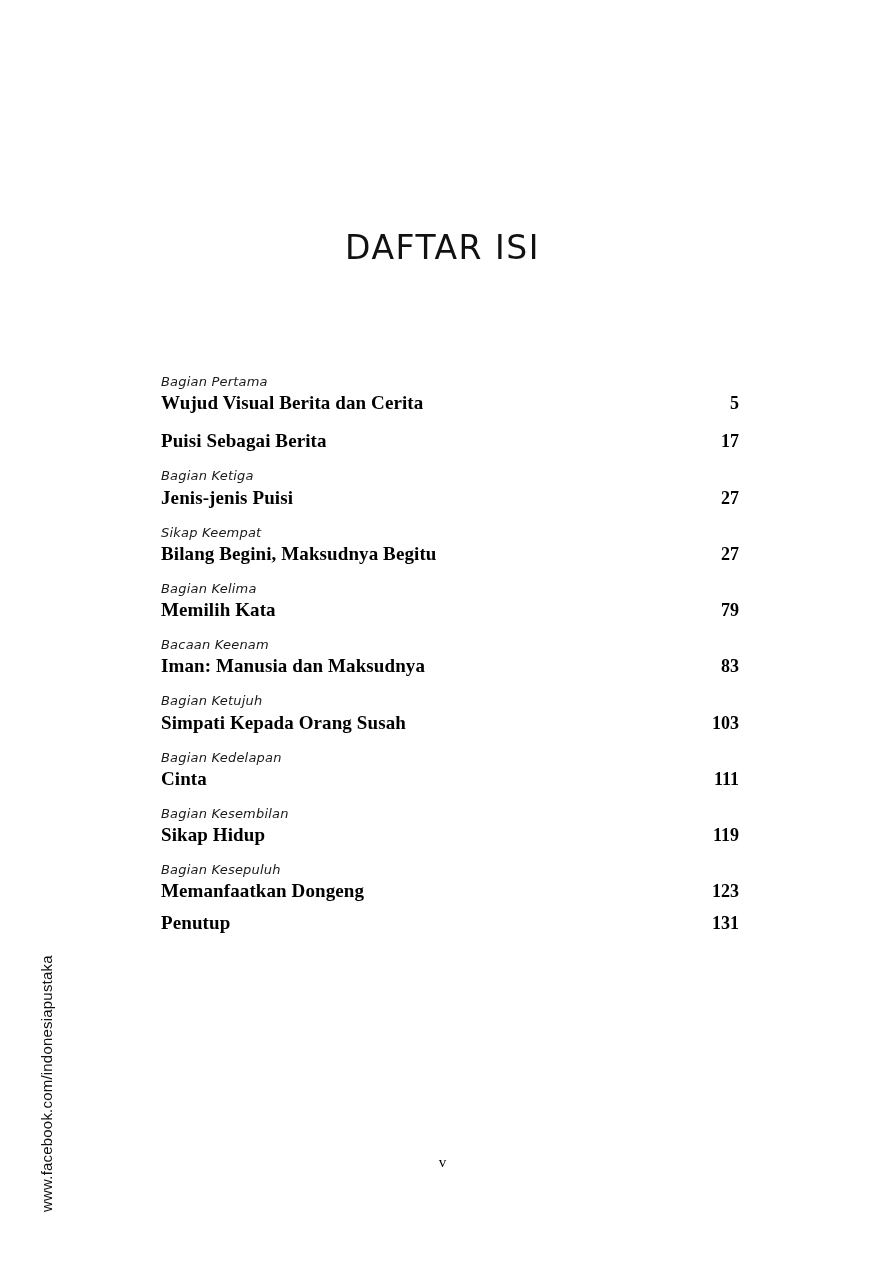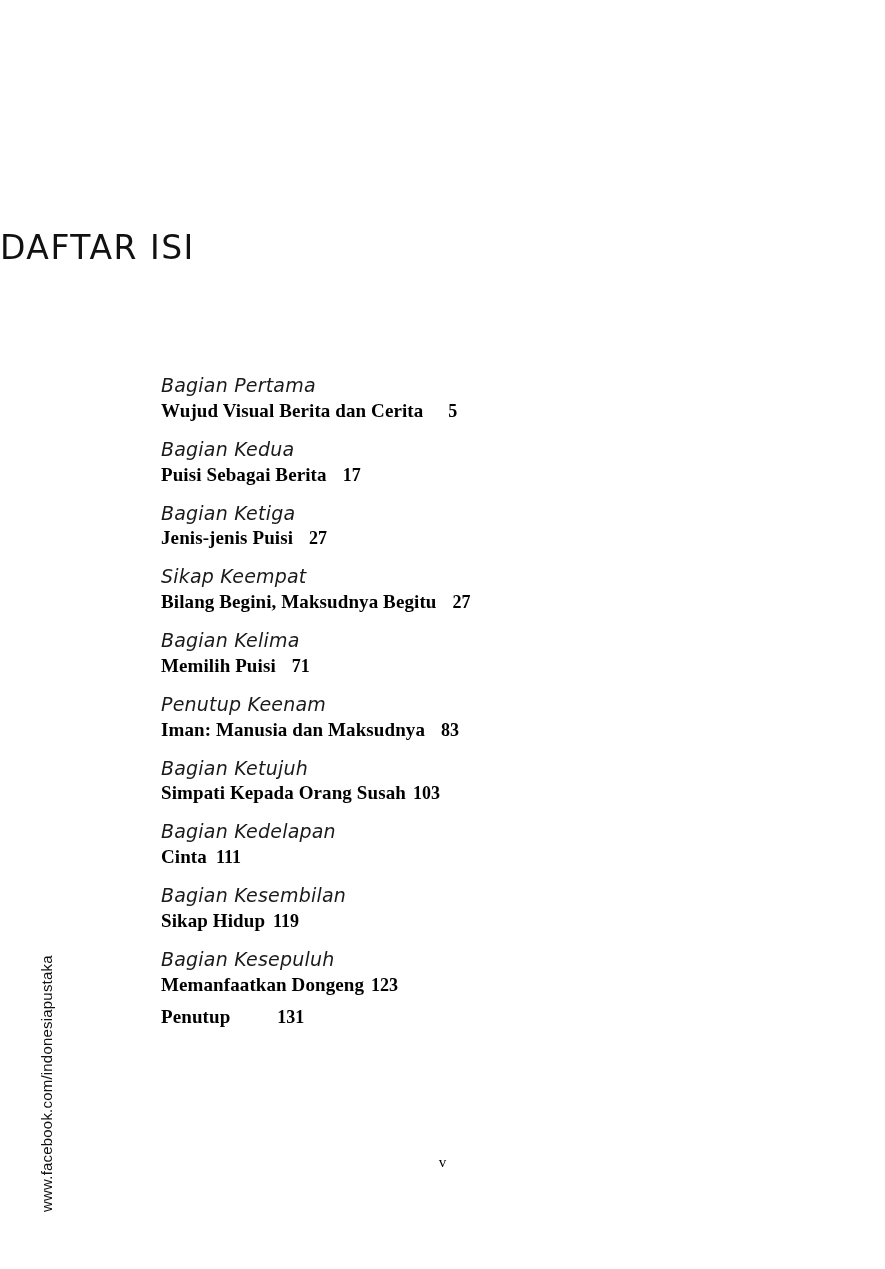--- a/index.html
+++ b/index.html
@@ -40,50 +40,51 @@
     width: 300px;
     text-align: left;
   }
 
   
   .page-title {
     position: absolute;
     top: 228px;
     left: 0;
     width: 100%;
-    text-align: left;
+    text-align: center;
     font-family: "DejaVu Sans", sans-serif;
     font-weight: 400;
     font-size: 33px;
     letter-spacing: 1.5px;
     color: #111;
   }
 
   
   .toc {
     position: absolute;
     top: 374px;
     left: 161px;
     width: 578px;
   }
   .toc-entry {
     margin-bottom: 16px;
     position: relative;
   }
   .toc-part {
     font-family: "DejaVu Sans", sans-serif;
-    font-size: 19px;
+    font-size: 13px;
     font-style: italic;
     letter-spacing: 0.2px;
     color: #1a1a1a;
     line-height: 1.25;
   }
   .toc-row {
     display: flex;
     align-items: baseline;
+    justify-content: space-between;
     margin-top: 2px;
   }
   .toc-title {
     font-family: "Liberation Serif", serif;
     font-weight: bold;
     font-size: 19px;
     color: #000;
     letter-spacing: 0.1px;
   }
   .toc-page {
@@ -129,21 +130,20 @@
 
     <div class="toc-entry">
       <div class="toc-part">Bagian Pertama</div>
       <div class="toc-row">
         <span class="toc-title">Wujud Visual Berita dan Cerita</span>
         <span class="toc-page">5</span>
       </div>
     </div>
 
     <div class="toc-entry">
-      <div class="toc-part">Bagian Kedua</div>
       <div class="toc-row">
         <span class="toc-title">Puisi Sebagai Berita</span>
         <span class="toc-page">17</span>
       </div>
     </div>
 
     <div class="toc-entry">
       <div class="toc-part">Bagian Ketiga</div>
       <div class="toc-row">
         <span class="toc-title">Jenis-jenis Puisi</span>
@@ -155,27 +155,27 @@
       <div class="toc-part">Sikap Keempat</div>
       <div class="toc-row">
         <span class="toc-title">Bilang Begini, Maksudnya Begitu</span>
         <span class="toc-page">27</span>
       </div>
     </div>
 
     <div class="toc-entry">
       <div class="toc-part">Bagian Kelima</div>
       <div class="toc-row">
-        <span class="toc-title">Memilih Puisi</span>
-        <span class="toc-page">71</span>
-      </div>
-    </div>
-
-    <div class="toc-entry">
-      <div class="toc-part">Penutup Keenam</div>
+        <span class="toc-title">Memilih Kata</span>
+        <span class="toc-page">79</span>
+      </div>
+    </div>
+
+    <div class="toc-entry">
+      <div class="toc-part">Bacaan Keenam</div>
       <div class="toc-row">
         <span class="toc-title">Iman: Manusia dan Maksudnya</span>
         <span class="toc-page">83</span>
       </div>
     </div>
 
     <div class="toc-entry">
       <div class="toc-part">Bagian Ketujuh</div>
       <div class="toc-row">
         <span class="toc-title">Simpati Kepada Orang Susah</span>

